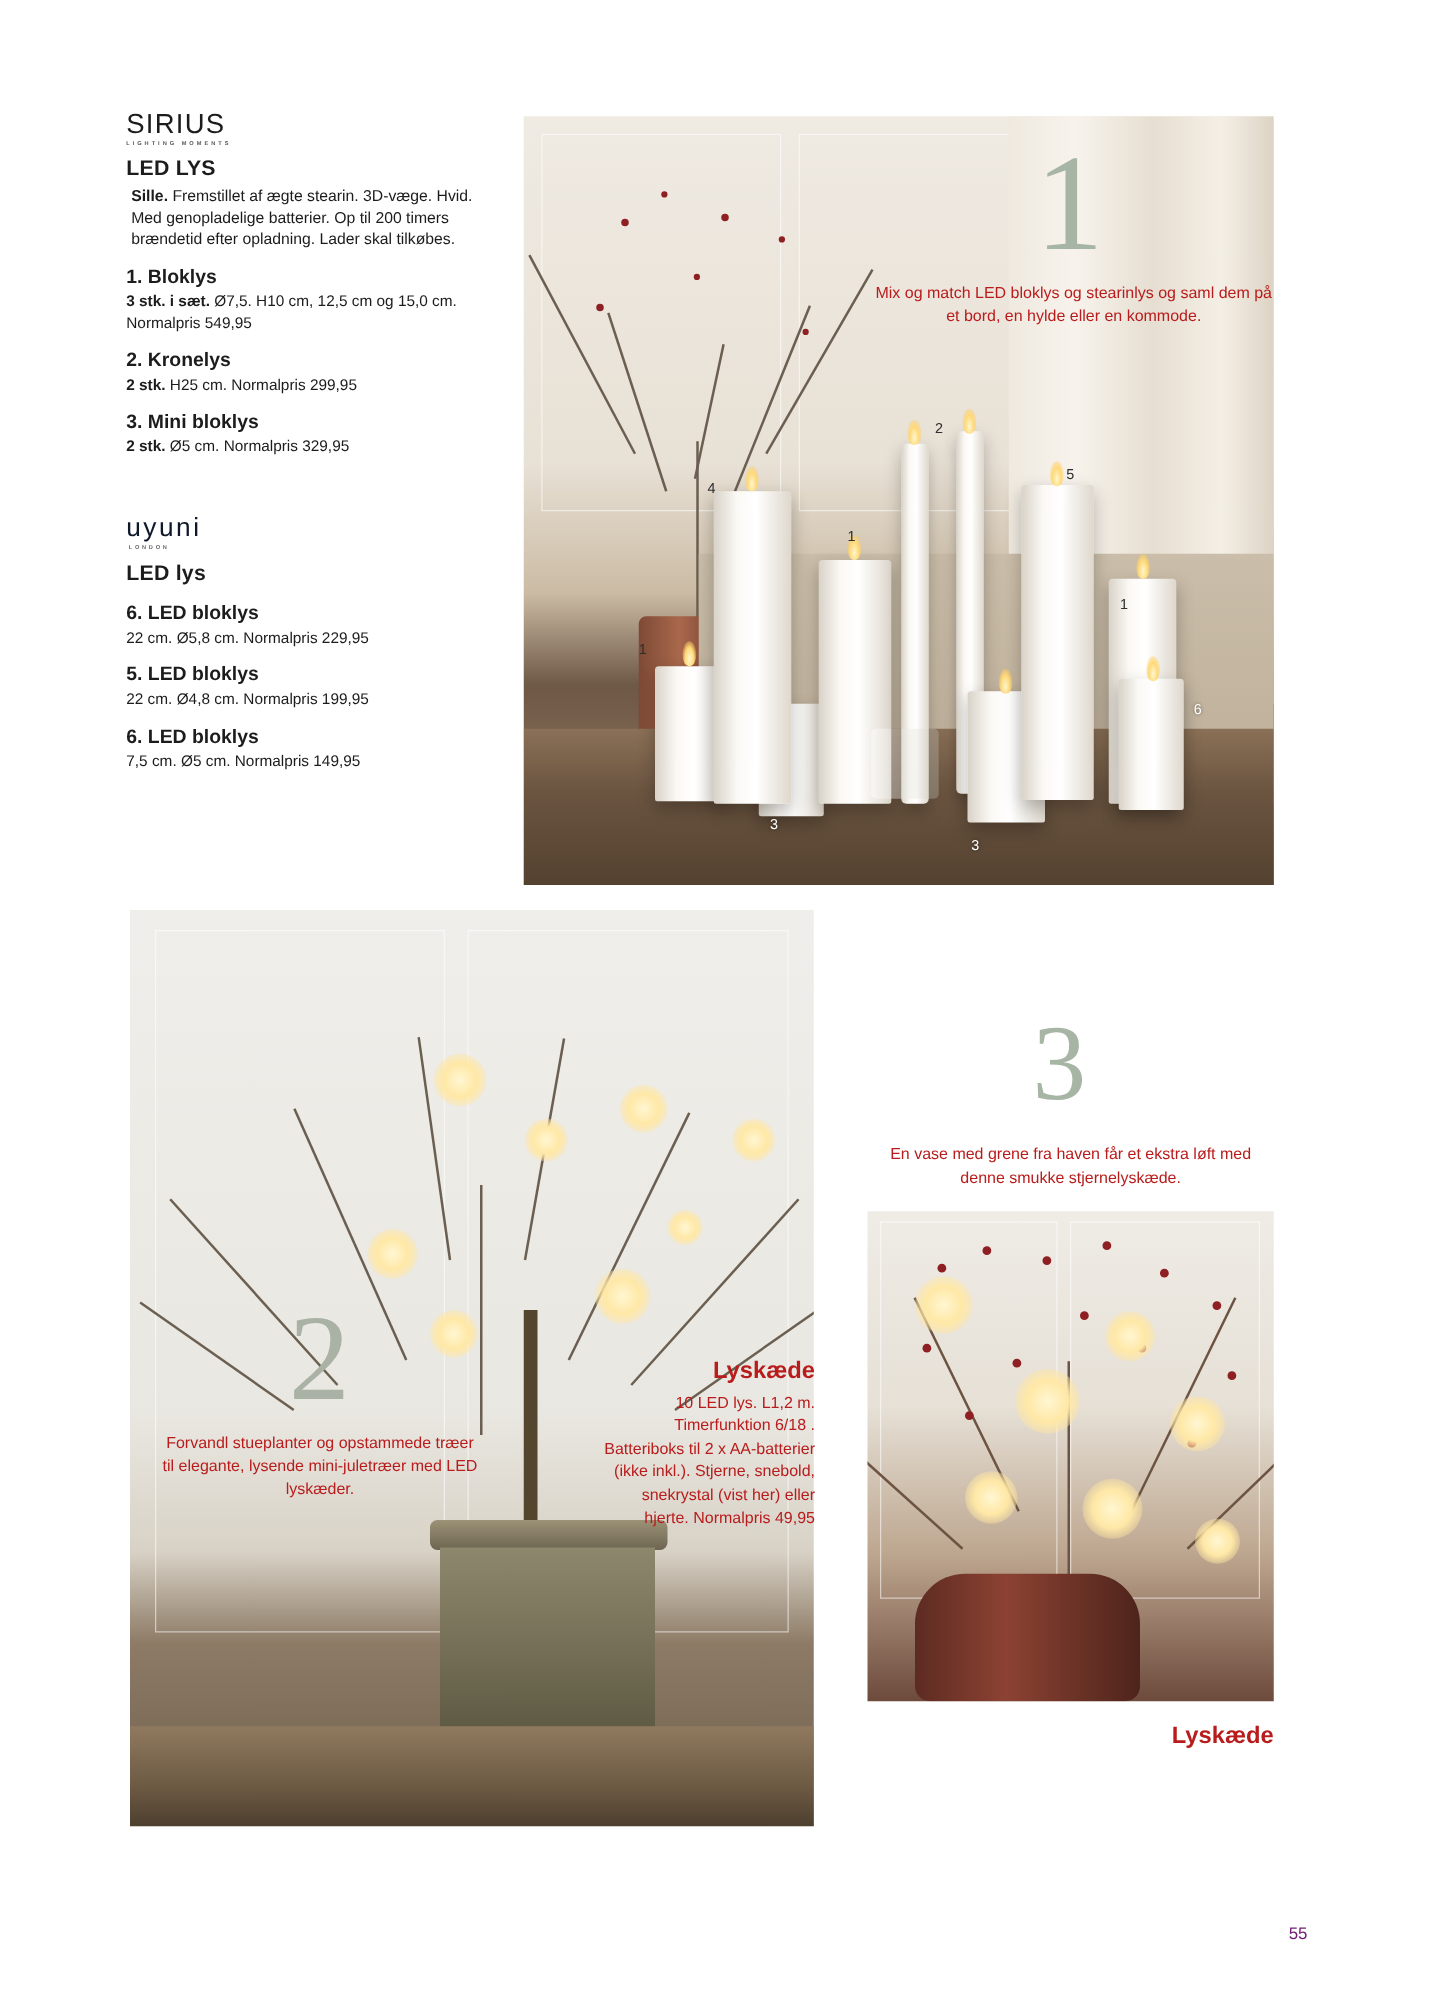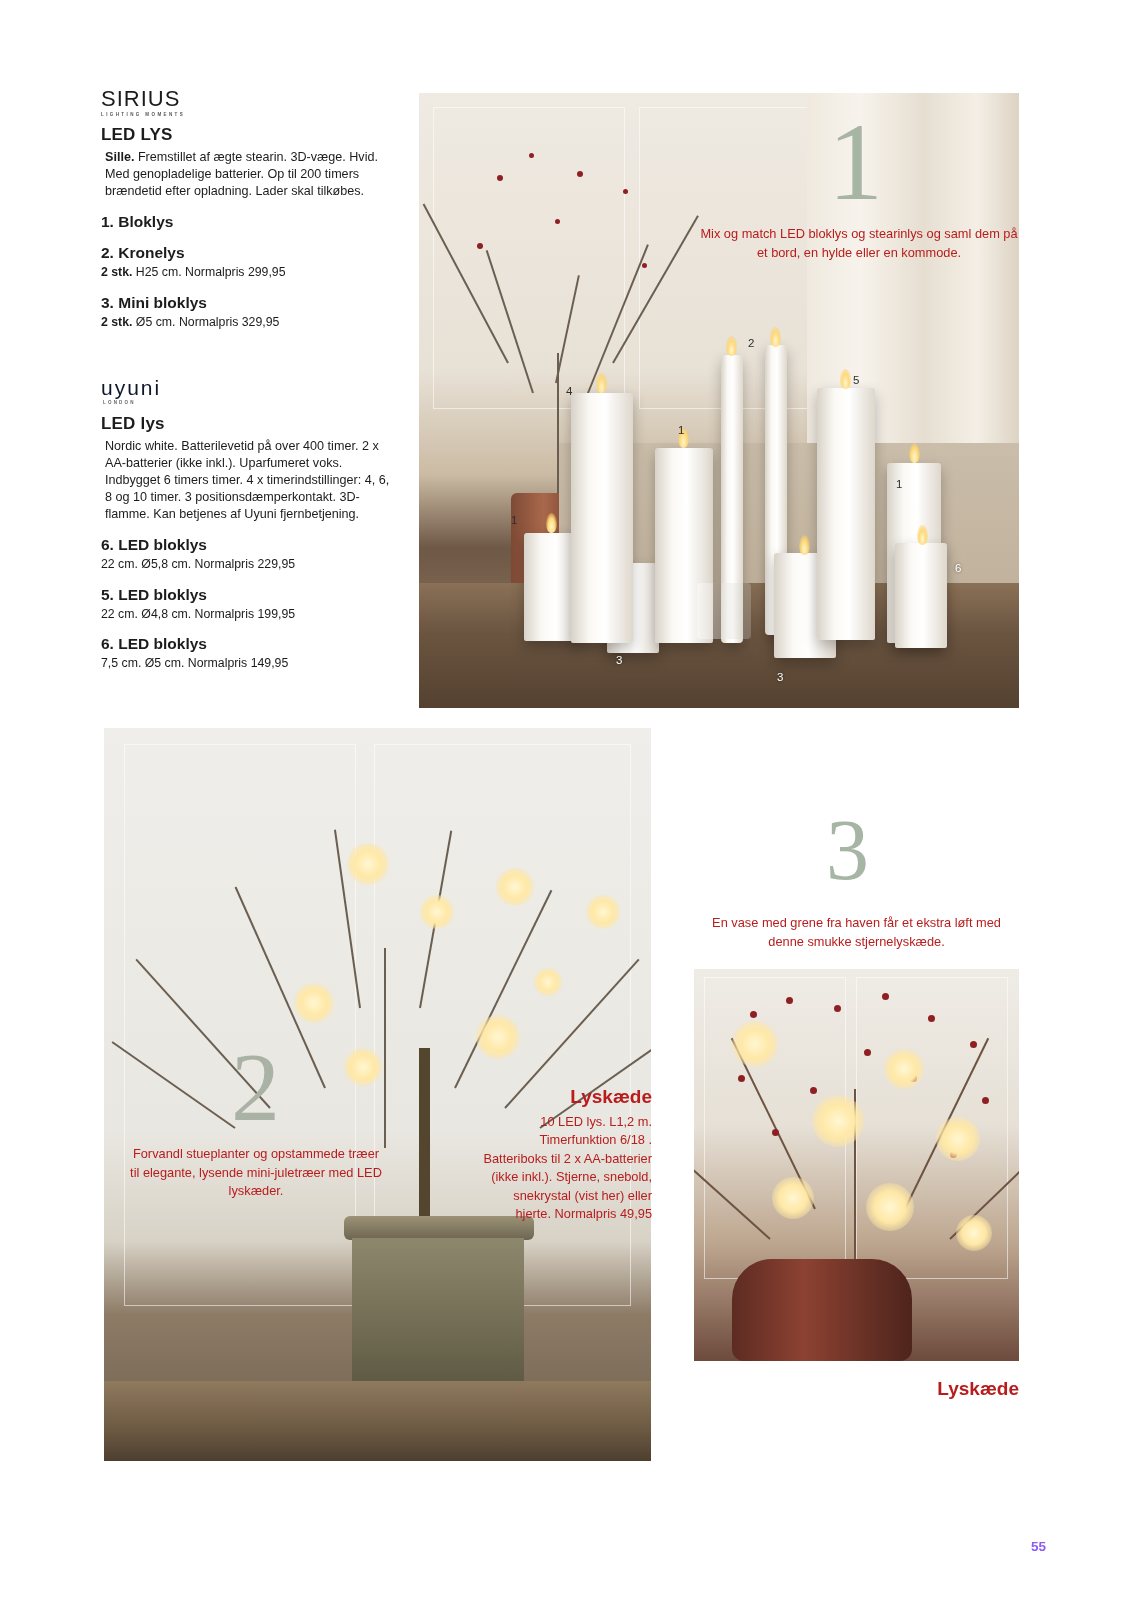--- a/index.html
+++ b/index.html
@@ -179,49 +179,49 @@
   }
   .marker-light {
     color: #ffffff;
     text-shadow: 0 0 3px rgba(0,0,0,0.5);
   }
   .page-num {
     position: absolute;
     right: 101px;
     bottom: 57px;
     font-size: 13.5px;
-    font-weight: 700;
-    color: #8b5cf6;
+    font-weight: 400;
+    color: #701a75;
   }
 </style>
 </head>
 <body>
 
 <div class="left-col">
 
   <div>
     <div class="brand-sirius">SIRIUS</div>
     <div class="brand-sirius-sub">LIGHTING MOMENTS</div>
     <div class="block-title">LED LYS</div>
     <p class="body-text"><b>Sille.</b><span> Fremstillet af ægte stearin. 3D-væge. Hvid. Med genopladelige batterier. Op til 200 timers brændetid efter opladning. Lader skal tilkøbes.</span></p>
 
     <div class="num-head">1. Bloklys</div>
+    <p class="num-sub"><b>3 stk. i sæt.</b><span> Ø7,5. H10 cm, 12,5 cm og 15,0 cm. Normalpris 549,95</span></p>
 
     <div class="num-head">2. Kronelys</div>
     <p class="num-sub"><b>2 stk.</b><span> H25 cm. Normalpris 299,95</span></p>
 
     <div class="num-head">3. Mini bloklys</div>
     <p class="num-sub"><b>2 stk.</b><span> Ø5 cm. Normalpris 329,95</span></p>
   </div>
 
   <div>
     <div class="brand-uyuni">uyuni</div>
     <div class="brand-uyuni-sub">LONDON</div>
     <div class="block-title">LED lys</div>
-    <p class="body-text">Nordic white. Batterilevetid på over 400 timer. 2 x AA-batterier (ikke inkl.). Uparfumeret voks. Indbygget 6 timers timer. 4 x timerindstillinger: 4, 6, 8 og 10 timer. 3 positionsdæmperkontakt. 3D-flamme. Kan betjenes af Uyuni fjernbetjening.</p>
 
     <div class="num-head">6. LED bloklys</div>
     <p class="num-sub">22 cm. Ø5,8 cm. Normalpris 229,95</p>
 
     <div class="num-head">5. LED bloklys</div>
     <p class="num-sub">22 cm. Ø4,8 cm. Normalpris 199,95</p>
 
     <div class="num-head">6. LED bloklys</div>
     <p class="num-sub">7,5 cm. Ø5 cm. Normalpris 149,95</p>
   </div>

